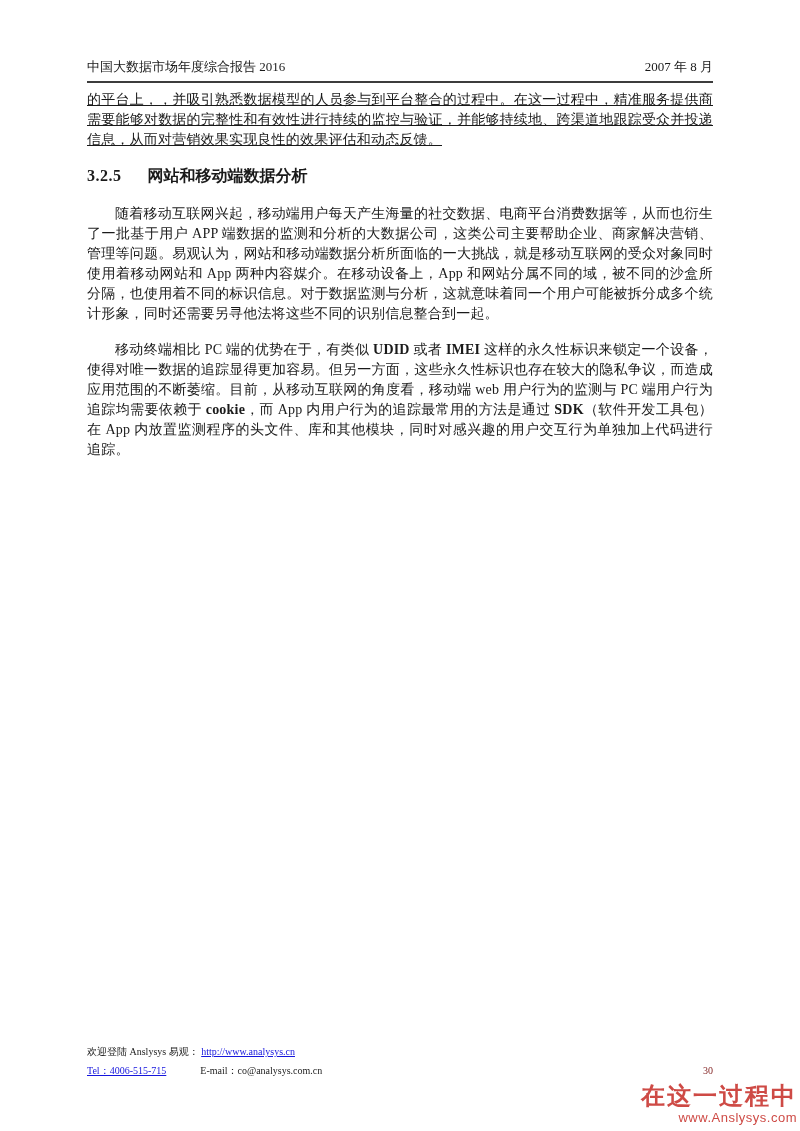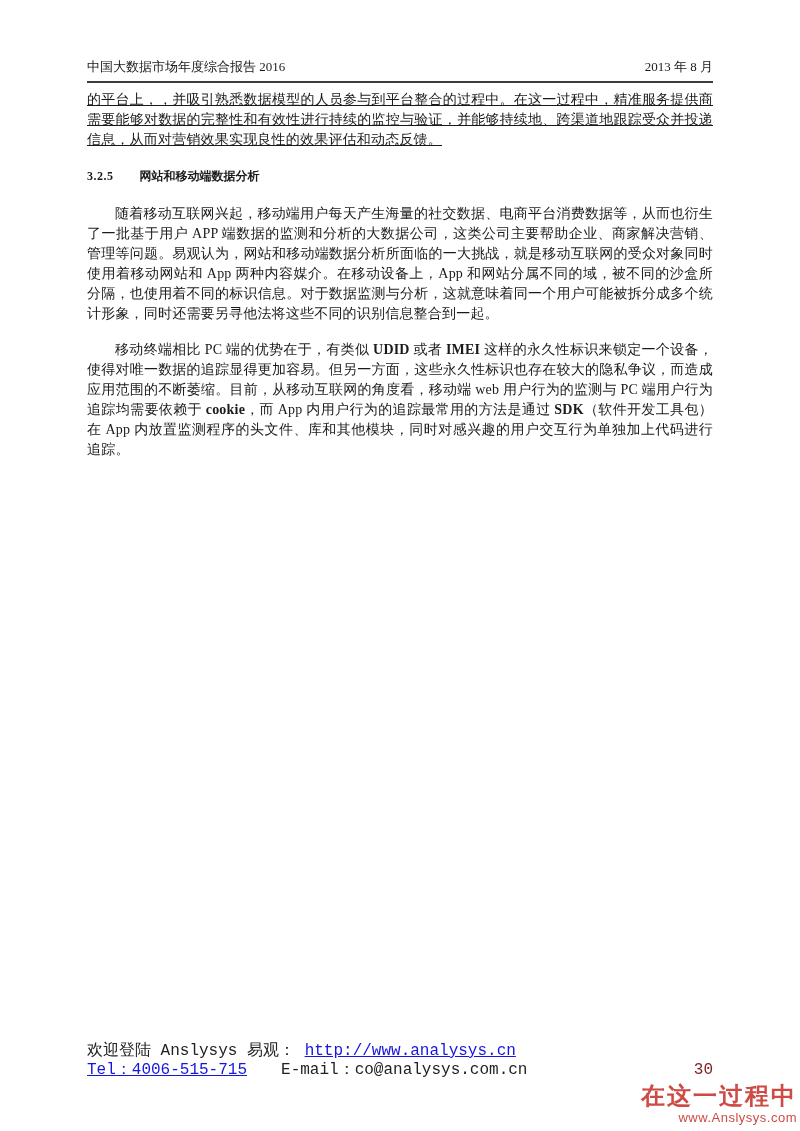--- a/index.html
+++ b/index.html
@@ -28,29 +28,29 @@
     margin:0 0 16px 0;
     font-size:14px;line-height:20px;
     text-align:justify;
     letter-spacing:0.2px;
   }
   .para.indent{text-indent:2em;}
   .lead .para{margin-top:7px;text-decoration:underline;}
   .b{font-weight:bold;}
   .sec-head{
     margin:10px 0 18px 0;
-    font-size:12px;line-height:20px;
+    font-size:16px;line-height:20px;
     font-weight:bold;
   }
   .sec-head .num{margin-right:26px;letter-spacing:0.5px;}
   
   .ftr{
     position:absolute;left:87px;right:87px;top:1042px;
-    font-family:Liberation Mono, monospace;
-    font-size:16px;line-height:19px;color:#222;
+    font-family:Liberation Serif, serif;
+    font-size:10px;line-height:19px;color:#222;
   }
   .ftr .link{
     color:var(--link,#1515dd);
     text-decoration:underline;
     cursor:pointer;
   }
   .f-line2{display:flex;align-items:center;}
   .f-line2 .email{margin-left:34px;}
   .f-line2 .pagenum{margin-left:auto;color:#7f1d1d;}
   
@@ -64,21 +64,21 @@
   .wm-title{font-size:24px;font-weight:bold;letter-spacing:2px;}
   .wm-sub{font-size:13px;margin-top:3px;letter-spacing:0.5px;}
 </style>
 </head>
 <body>
 
 <div class="page">
 
   <header class="hdr">
     <span>中国大数据市场年度综合报告 2016</span>
-    <span>2013 年 8 月</span>
+    <span>2007 年 8 月</span>
   </header>
 
   <main>
     <div class="lead">
         <p class="para"><span>的平台上，，并吸引熟悉数据模型的人员参与到平台整合的过程中。在这一过程中，精准服务提供商需要能够对数据的完整性和有效性进行持续的监控与验证，并能够持续地、跨渠道地跟踪受众并投递信息，从而对营销效果实现良性的效果评估和动态反馈。</span></p>
       </div>
 
     <h2 class="sec-head">
       <span class="num">3.2.5</span><span>网站和移动端数据分析</span>
     </h2>

